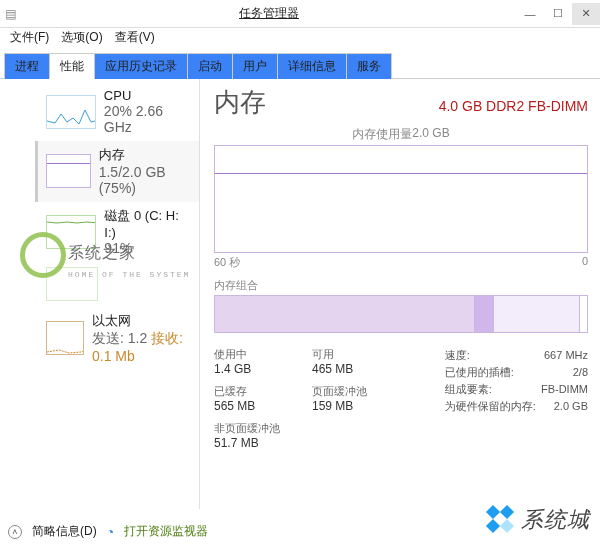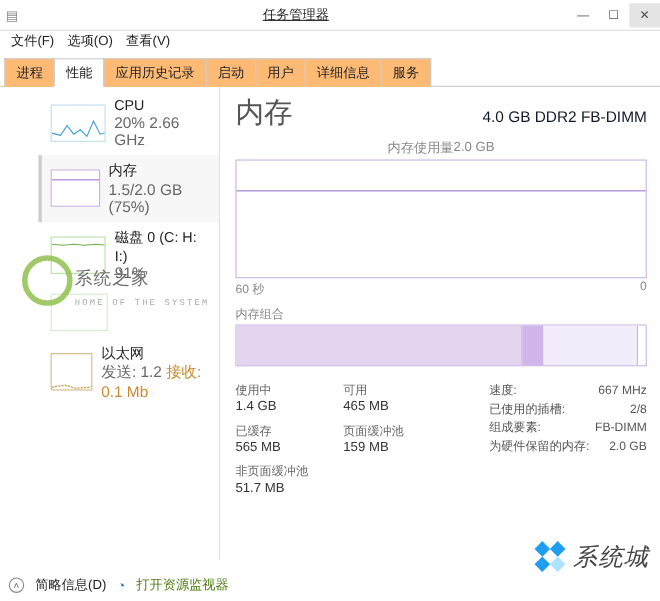--- a/index.html
+++ b/index.html
@@ -6,54 +6,54 @@
   body { margin:0; font-family: "Microsoft YaHei","Segoe UI",Tahoma,sans-serif; font-size:12px; color:#222; background:#fff; width:600px; height:546px; overflow:hidden; position:relative;}
   .titlebar { height:28px; display:flex; align-items:center; border-bottom:1px solid #ddd; background:#fff;}
   .titlebar .icon { width:22px; text-align:center; color:#888;}
   .titlebar .title { flex:1; text-align:center; font-size:12px;text-decoration:underline;}
   .titlebar .winbtns { display:flex;}
   .titlebar .winbtn { width:28px; height:22px; display:flex; align-items:center; justify-content:center; font-size:11px; color:#555;}
   .titlebar .winbtn.close { background:#e5e5e5;}
   .menubar { height:22px; padding:0 6px; display:flex; gap:4px; align-items:flex-start; font-size:12px;}
   .menubar span { padding:1px 4px;}
   .tabs { display:flex; border-bottom:1px solid #ccc; padding-left:4px; margin-top:2px;}
-  .tab { padding:4px 10px 3px; border:1px solid #ccc; border-bottom:none; margin-right:-1px; background:#fdba74; font-size:12px; position:relative; top:1px;}
+  .tab { padding:4px 10px 3px; border:1px solid #ccc; border-bottom:none; margin-right:-1px; background:#3b82f6; font-size:12px; position:relative; top:1px;}
   .tab.active { background:#fff; border-bottom:1px solid #fff;}
   .body { display:flex; height:430px;}
   .sidebar { width:200px; border-right:1px solid #e0e0e0; padding:4px 0; overflow:hidden;}
   .side-item { display:flex; padding:5px 8px 6px 8px; align-items:center; border-left:3px solid transparent;margin-left:35px;}
   .side-item.selected { background:#f7f7f7; border-left:3px solid #ccc;}
   .mini { width:52px; height:34px; border:1px solid #bfddf0; margin-right:8px; position:relative; overflow:hidden; background:#fff;}
   .mini.mem { border-color:#c8b2e0;}
   .mini.disk { border-color:#b7dfa6;}
   .mini.eth { border-color:#d6b78a;}
   .side-text .t1 { font-size:13px;}
   .side-text .t2 { font-size:14px; color:#666;}
   .side-text .t2 .orange{ color:#c98a2e;}
   .main { flex:1; padding:6px 12px 6px 14px; position:relative;}
   .header { display:flex; align-items:baseline; justify-content:space-between; margin-bottom:6px;}
   .header .h1 { font-size:26px; color:#555; font-weight:normal;}
-  .header .h2 { font-size:14px; color:#0f172a;}
+  .header .h2 { font-size:14px; color:#b91c1c;}
   .graph-label { font-size:12px; color:#888; display:flex; justify-content:center;}
   .graph { height:108px; border:1px solid #c8b2e0; position:relative; background:#fff; margin-top:2px;}
   .graph .fill { position:absolute; left:0; right:0; bottom:0; height:75%; border-top:1px solid #a377cf;}
   .timescale { font-size:11px; color:#888; display:flex; justify-content:space-between; margin-top:2px;}
   .comp-label{ font-size:11px; color:#888; margin-top:8px;}
   .comp { height:38px; border:1px solid #c9b6e2; position:relative; margin-top:2px; background:#fff;}
   .comp .seg{ position:absolute; top:0; bottom:0;}
   .stats { display:flex; margin-top:14px; gap:8px;}
   .stats-left { display:grid; grid-template-columns: auto auto; column-gap:32px; row-gap:8px;}
   .stat .lbl{ font-size:11px; color:#666;}
   .stat .val{ font-size:12px; color:#333;}
   .stats-right { margin-left:auto; font-size:11px; color:#555;}
   .stats-right .row{ display:flex; justify-content:space-between; gap:18px; line-height:1.55;}
   .footer { position:absolute; left:8px; bottom:6px; display:flex; align-items:center; gap:10px; font-size:12px;}
   .footer .link{ color:#4d7c0f;}
   .circle-up{ width:14px; height:14px; border:1px solid #888; border-radius:50%; display:inline-flex; align-items:center; justify-content:center; font-size:9px; color:#555;}
-  .watermark { position:absolute; right:10px; bottom:24px; display:flex; align-items:center; gap:6px; font-family:"Microsoft YaHei"; font-style:italic; color:#444;}
+  .watermark { position:absolute; right:10px; bottom:11px; display:flex; align-items:center; gap:6px; font-family:"Microsoft YaHei"; font-style:italic; color:#444;}
   .watermark .diamond{ width:10px; height:10px; background:#1f9df0; transform:rotate(45deg); display:inline-block; margin:1px;}
   .watermark .logo { display:grid; grid-template-columns:14px 14px; grid-template-rows:14px 14px;}
   .watermark .txt{ font-size:22px; letter-spacing:1px;}
   .wm-circle{ position:absolute; left:20px; top:232px; width:46px; height:46px; border:5px solid #8fc04d; border-radius:50%; opacity:.85;}
   .wm-txt{ position:absolute; left:68px; top:243px; font-family:Liberation Mono, monospace; font-size:16px; color:#6f6f6f; letter-spacing:1px;}
   .wm-txt .en{ font-size:8px; letter-spacing:2px; color:#aaa;}
 </style>
 </head>
 <body>
 

